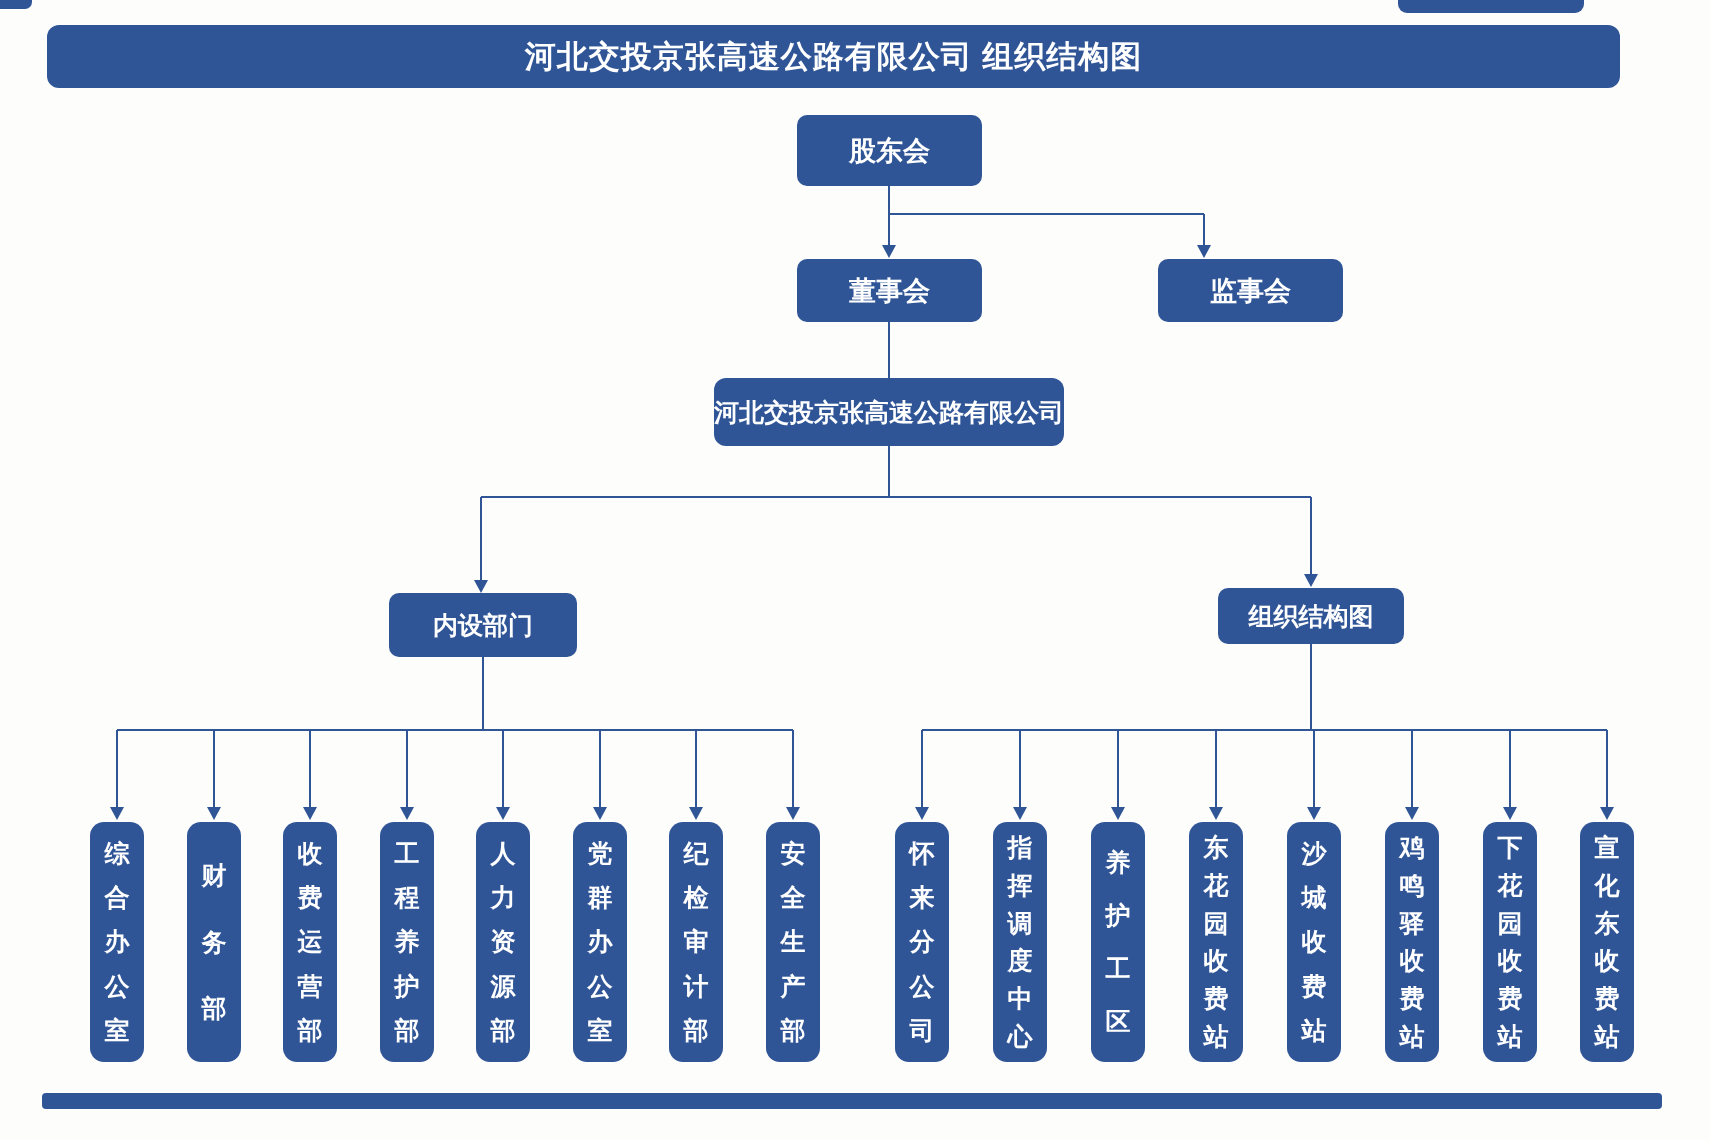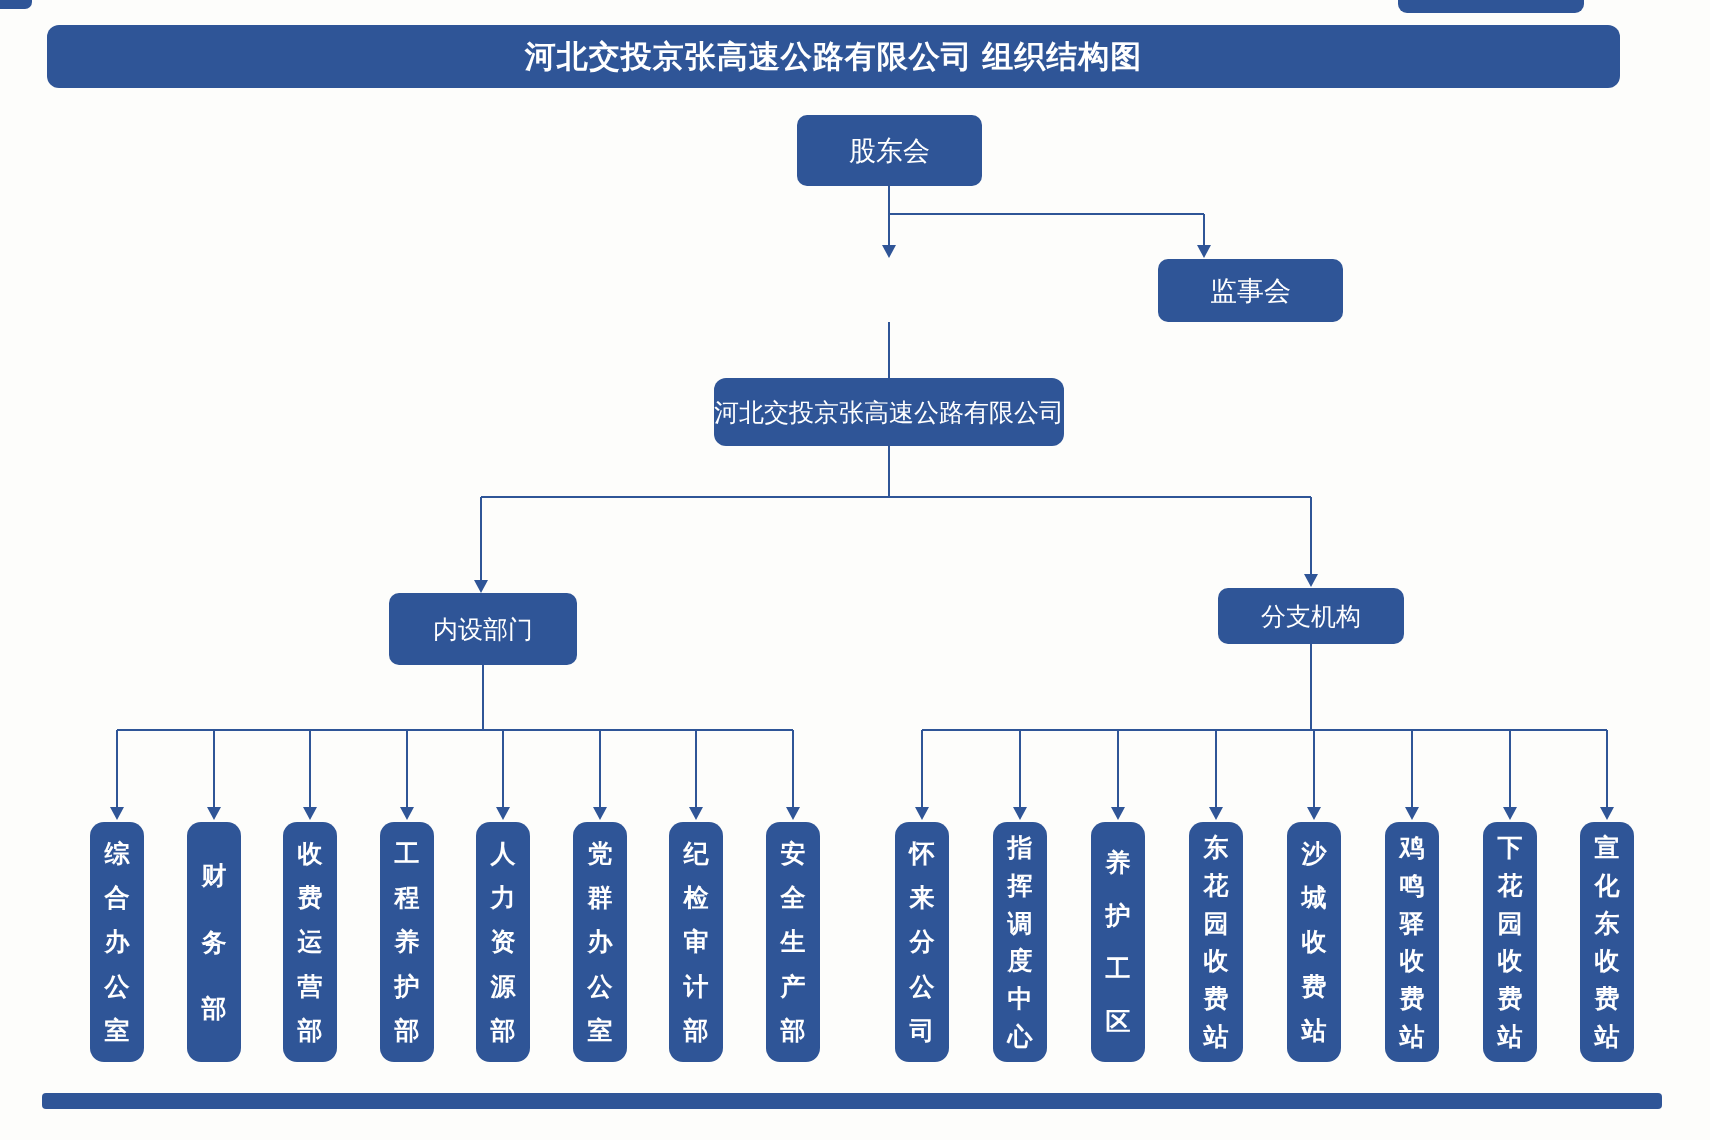--- a/index.html
+++ b/index.html
@@ -15,28 +15,28 @@
   .top-strip-left{position:absolute;left:-10px;top:-7px;width:42px;height:16px;border-radius:7px;}
   .top-strip-right{position:absolute;left:1398px;top:-9px;width:186px;height:22px;border-radius:9px;}
   
   .title-bar{
     position:absolute;left:47px;top:25px;width:1573px;height:63px;
     border-radius:12px;color:#ffffff;font-weight:bold;font-size:31px;
     display:flex;align-items:center;justify-content:center;letter-spacing:1px;
   }
   
   .node{
-    position:absolute;border-radius:10px;color:#ffffff;font-weight:normal;
+    position:absolute;border-radius:10px;color:#ffffff;font-weight:bold;
     display:flex;align-items:center;justify-content:center;text-align:center;
   }
   .n-shareholders{left:797px;top:115px;width:185px;height:71px;font-size:27px;}
   .n-board{left:797px;top:259px;width:185px;height:63px;font-size:27px;}
   .n-supervisors{left:1112px;top:259px;width:185px;height:63px;font-size:27px;margin-left:46px;}
   .n-company{left:714px;top:378px;width:350px;height:68px;font-size:25px;line-height:31px;border-radius:12px;padding:0 0;box-sizing:border-box;}
-  .n-internal{left:389px;top:593px;width:188px;height:72px;font-size:25px;justify-content:center;}
+  .n-internal{left:389px;top:593px;width:188px;height:64px;font-size:25px;justify-content:center;}
   .n-branches{left:1218px;top:588px;width:186px;height:56px;font-size:25px;}
   
   .vchild{
     position:absolute;top:822px;width:54px;height:240px;
     border-radius:14px;color:#ffffff;font-weight:bold;font-size:25px;
   }
   .vlabel{
     display:flex;flex-direction:column;justify-content:space-evenly;align-items:center;
     width:100%;height:100%;
   }
@@ -115,31 +115,34 @@
       <polygon points="1307,807 1321,807 1314,820"></polygon>
       <polygon points="1405,807 1419,807 1412,820"></polygon>
       <polygon points="1503,807 1517,807 1510,820"></polygon>
       <polygon points="1600,807 1614,807 1607,820"></polygon>
     </g>
   </svg>
 
   <div class="node accent n-shareholders">
     <span>股东会</span>
   </div>
+  <div class="node accent n-board">
+    <span>董事会</span>
+  </div>
   <div class="node accent n-supervisors">
     <span>监事会</span>
   </div>
   <div class="node accent n-company">
     <span>河北交投京张高速公路有限公司</span>
   </div>
   <div class="node accent n-internal">
     <span>内设部门</span>
   </div>
   <div class="node accent n-branches">
-    <span>分支机构</span>
+    <span>组织结构图</span>
   </div>
 
   <div class="vchild accent" style="left:90px">
       <div class="vlabel">
         <span>综</span>
         <span>合</span>
         <span>办</span>
         <span>公</span>
         <span>室</span>
       </div>

